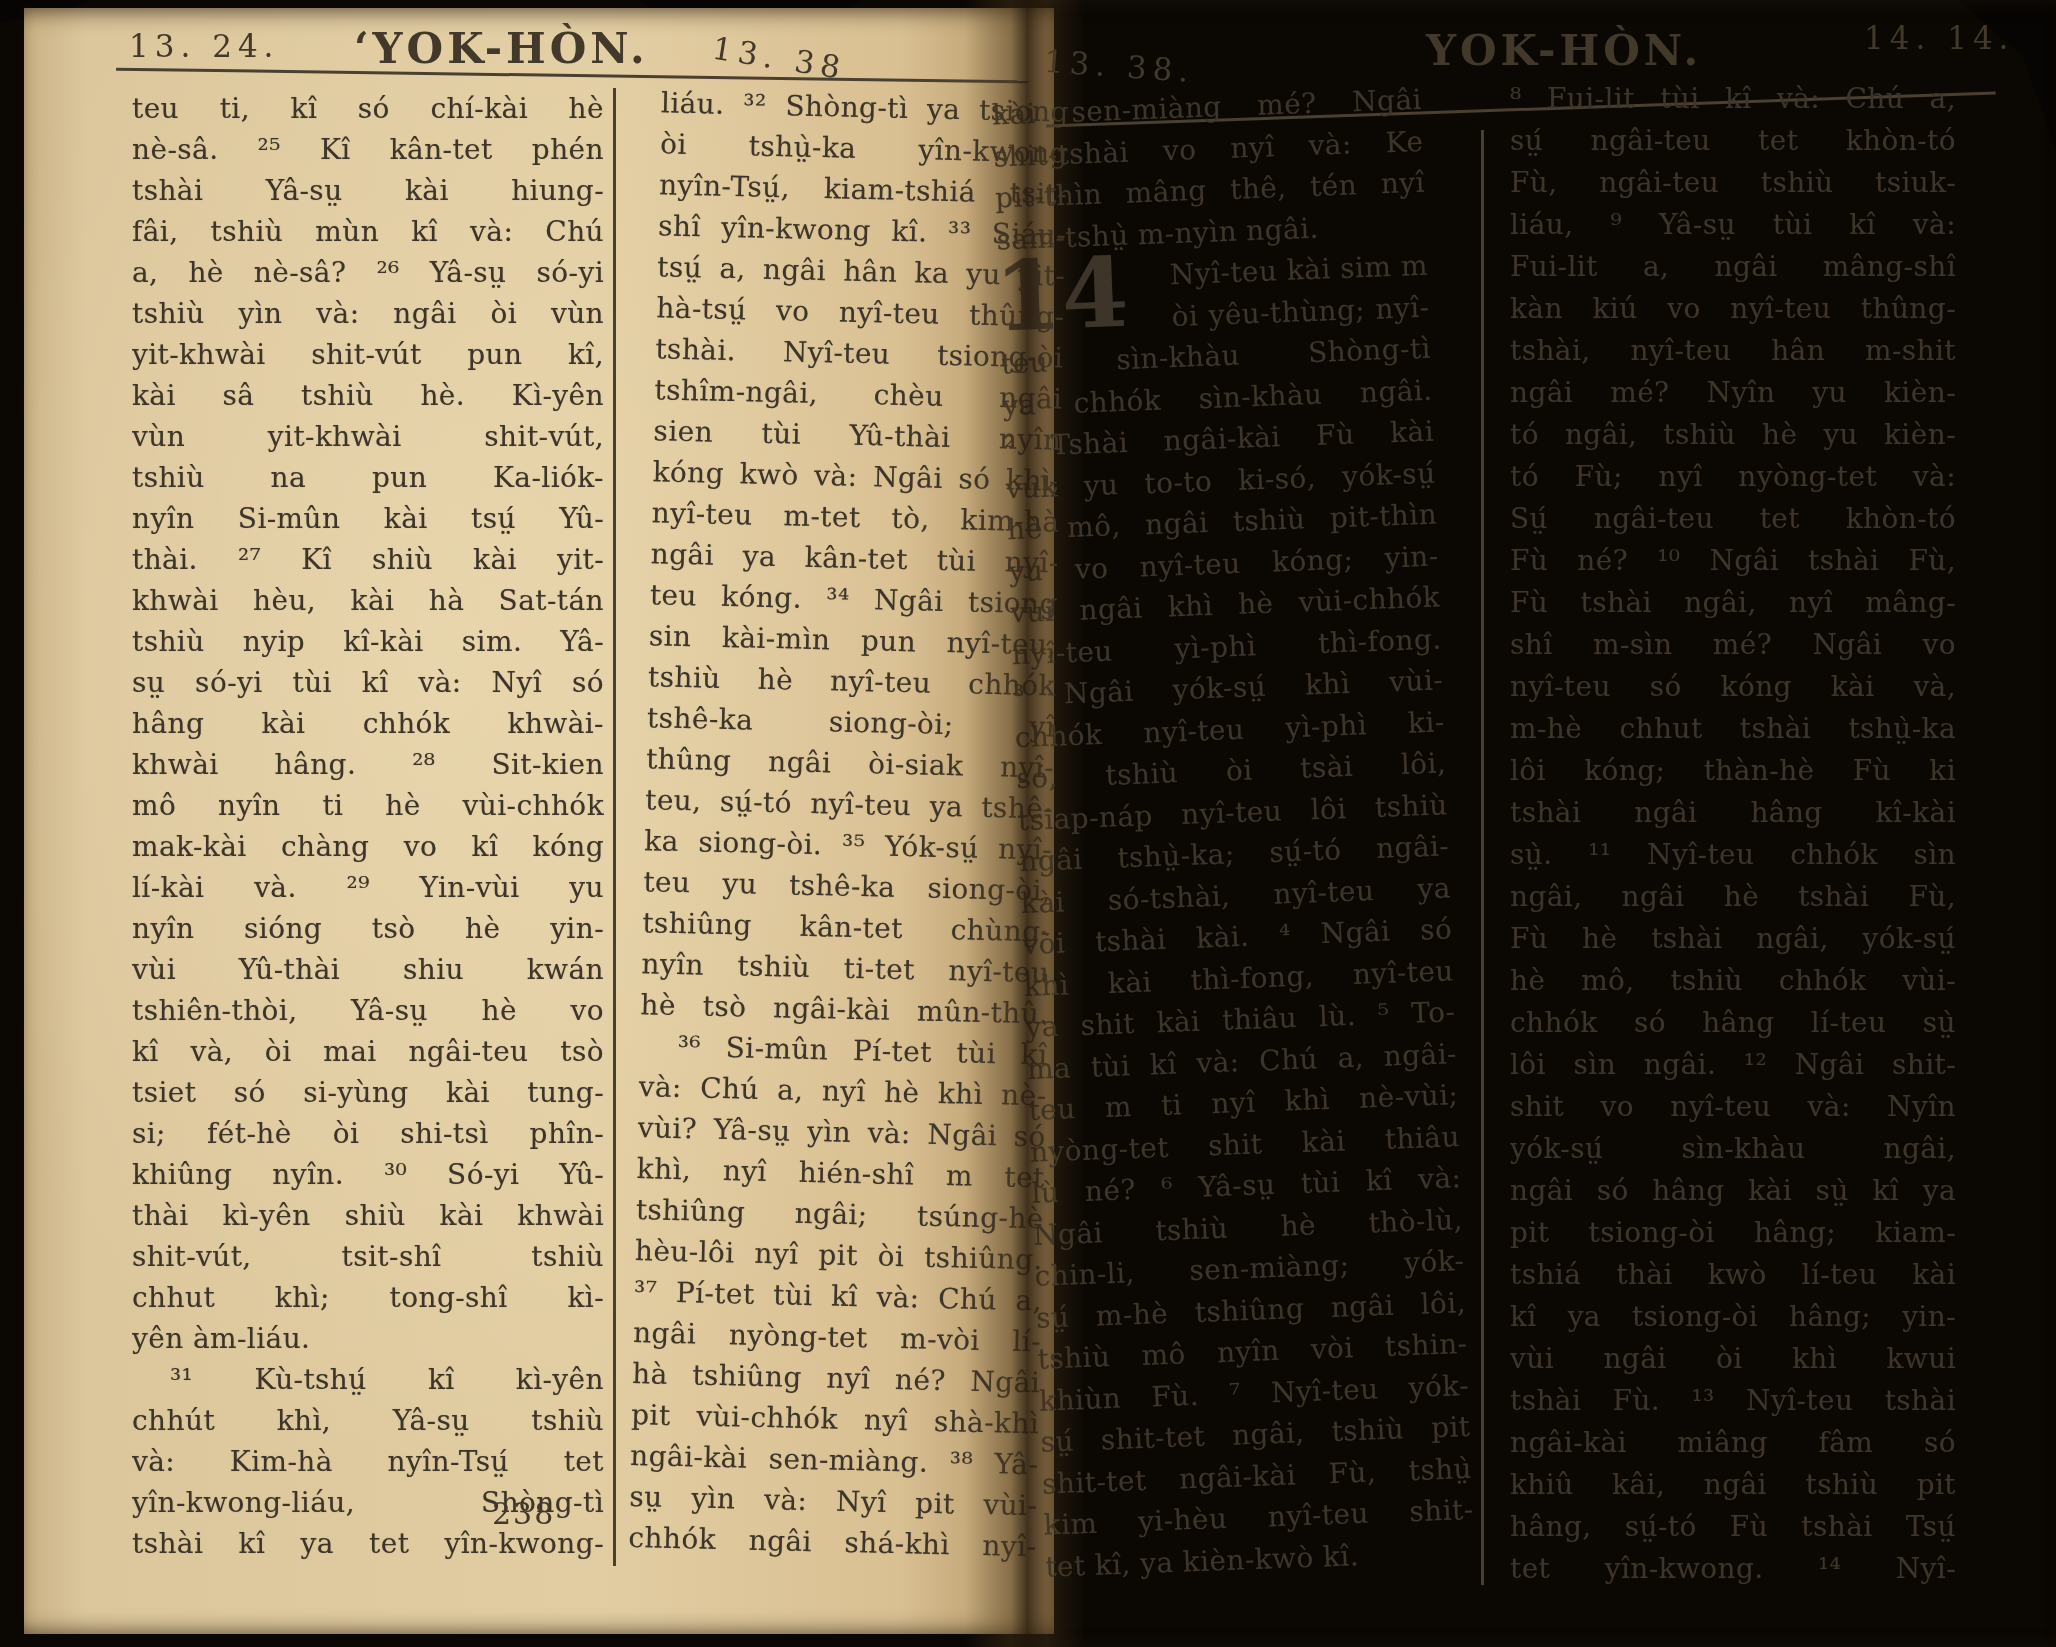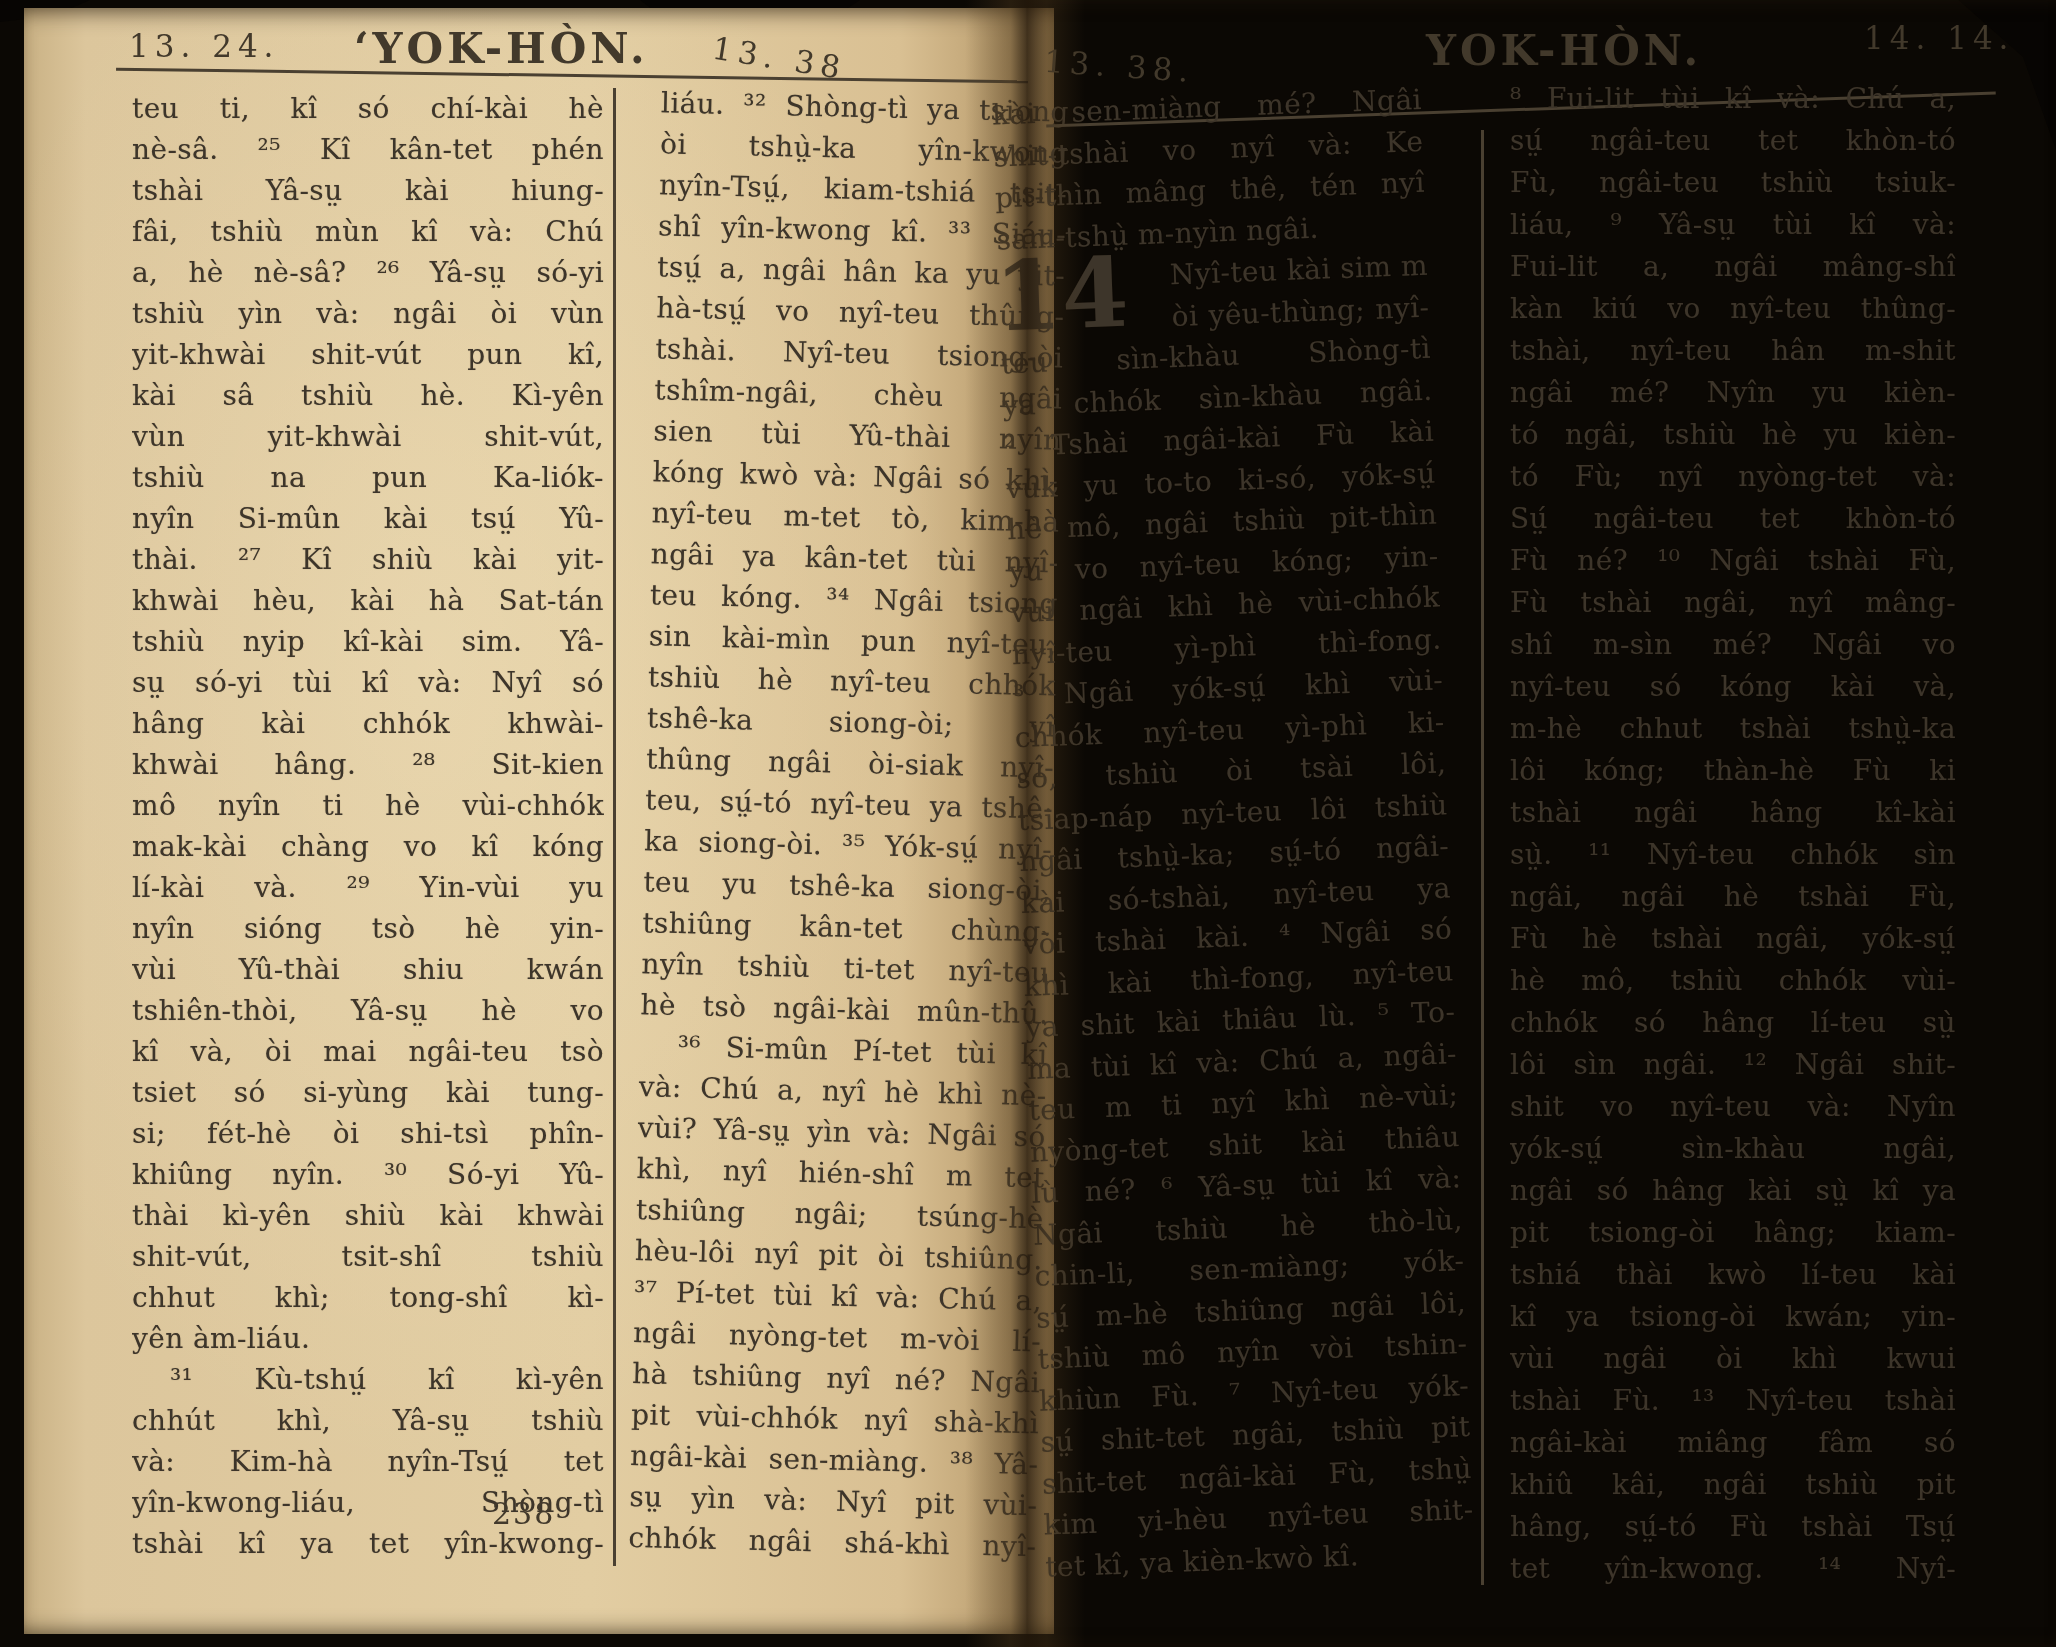--- a/index.html
+++ b/index.html
@@ -220,21 +220,21 @@
       <div class="line">ngâi, ngâi hè tshài Fù,</div>
       <div class="line">Fù hè tshài ngâi, yók-sṳ́</div>
       <div class="line">hè mô, tshiù chhók vùi-</div>
       <div class="line">chhók só hâng lí-teu sṳ̀</div>
       <div class="line">lôi sìn ngâi. ¹² Ngâi shit-</div>
       <div class="line">shit vo nyî-teu và: Nyîn</div>
       <div class="line">yók-sṳ́ sìn-khàu ngâi,</div>
       <div class="line">ngâi só hâng kài sṳ̀ kî ya</div>
       <div class="line">pit tsiong-òi hâng; kiam-</div>
       <div class="line">tshiá thài kwò lí-teu kài</div>
-      <div class="line">kî ya tsiong-òi kwán; yin-</div>
+      <div class="line">kî ya tsiong-òi hâng; yin-</div>
       <div class="line">vùi ngâi òi khì kwui</div>
       <div class="line">tshài Fù. ¹³ Nyî-teu tshài</div>
       <div class="line">ngâi-kài miâng fâm só</div>
       <div class="line">khiû kâi, ngâi tshiù pit</div>
       <div class="line">hâng, sṳ́-tó Fù tshài Tsṳ́</div>
       <div class="line">tet yîn-kwong. ¹⁴ Nyî-</div>
     </div>
 
   <div class="pagenum" style="left:570px;top:1646px;">239</div>
 </div>

